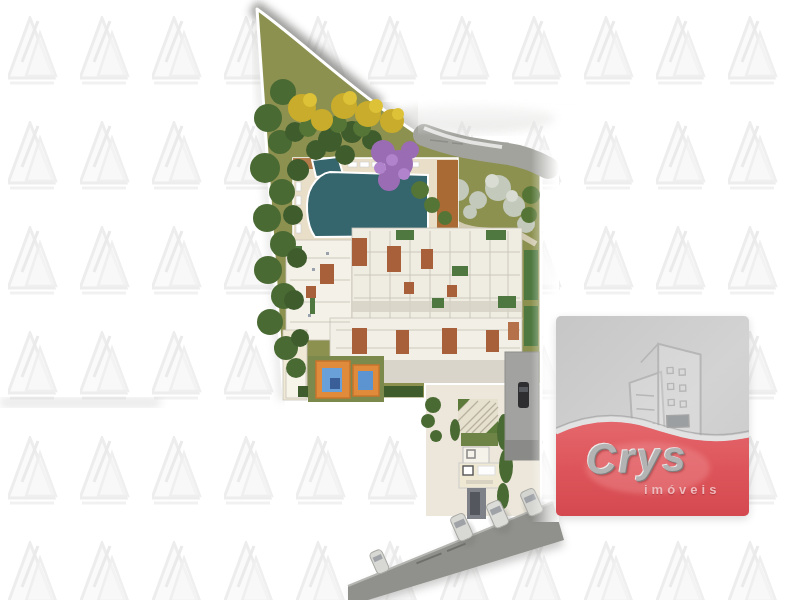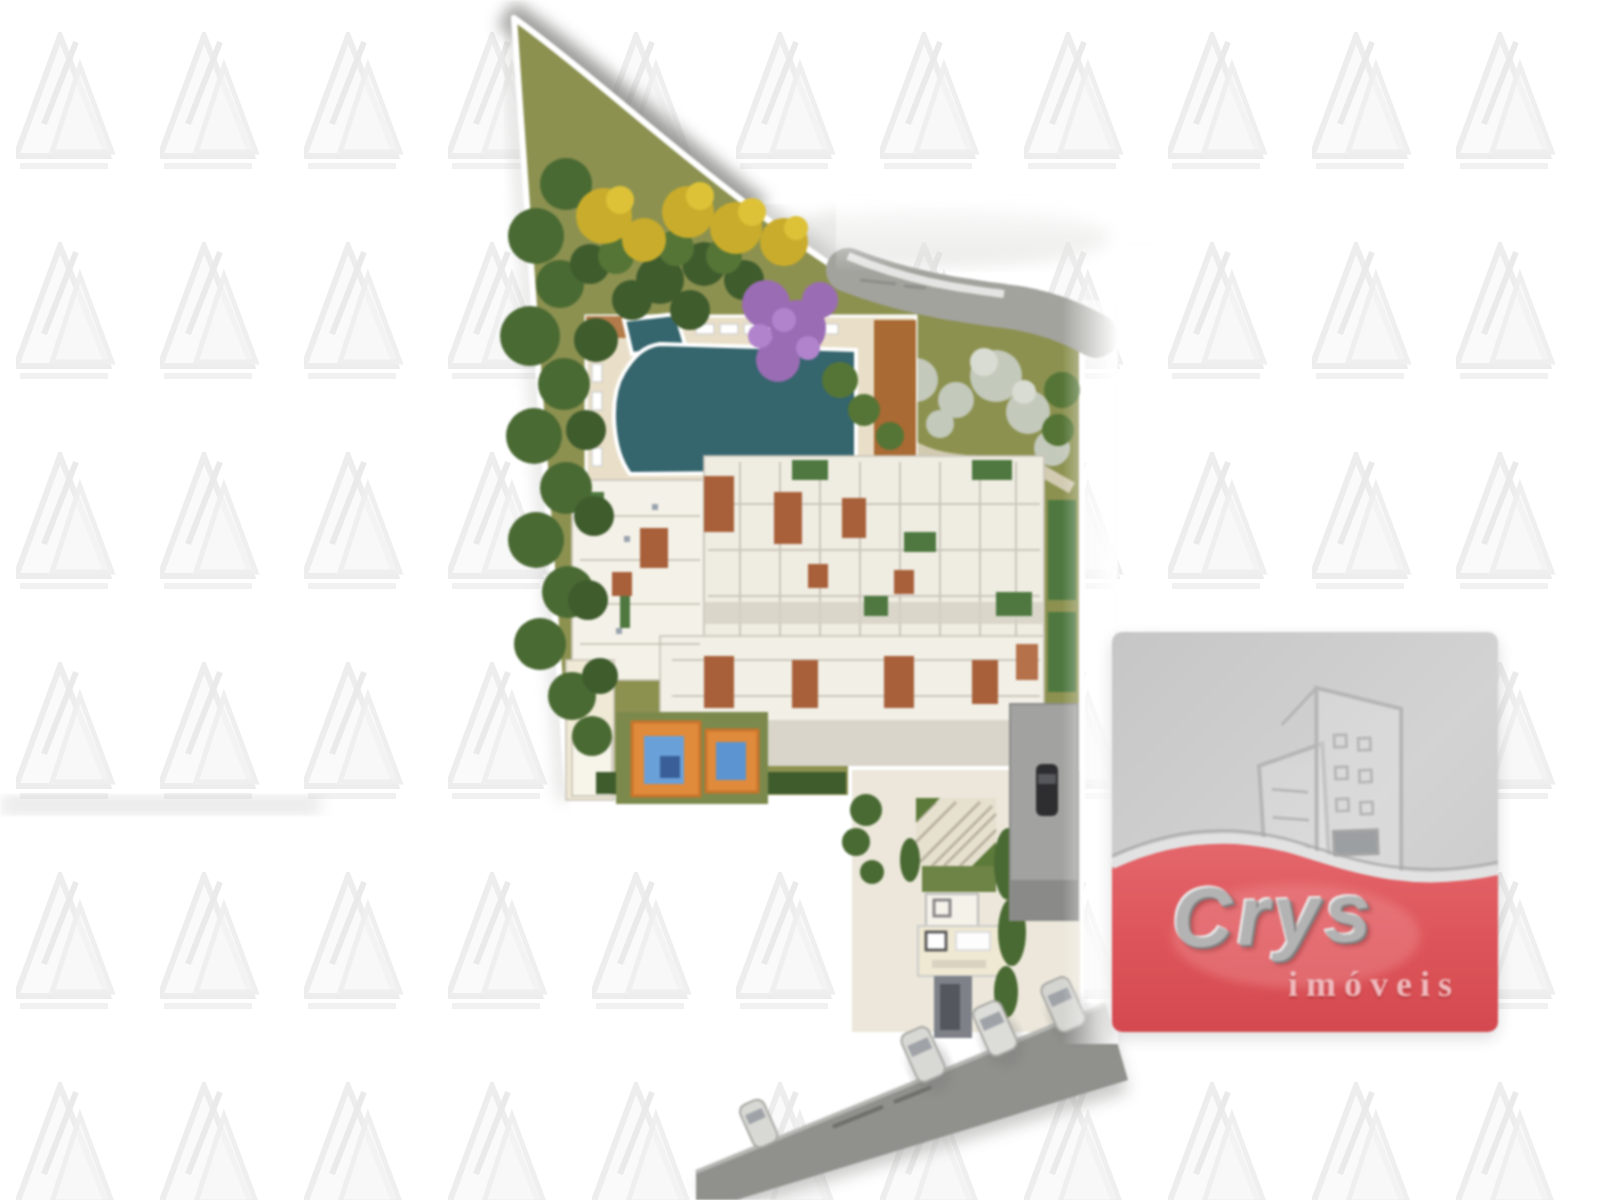--- a/index.html
+++ b/index.html
@@ -30,22 +30,22 @@
     box-shadow:0 3px 8px rgba(0,0,0,.14);
   }
   #logo .brand{
     position:absolute;left:30px;top:118px;
     font-style:italic;font-weight:bold;font-size:42px;letter-spacing:2px;
     color:#b3b3b3;transform:rotate(-2deg);
     text-shadow:1px 1px 0 #808080, 2px 2px 2px rgba(90,20,20,.35), -1px -1px 0 #ebebeb;
   }
   #logo .tagline{
     position:absolute;left:88px;top:166px;
-    font-weight:bold;font-size:18px;letter-spacing:4px;
-    color:#efbabd;text-shadow:0 1px 1px rgba(140,30,30,.45);font-family:Liberation Serif, serif;
+    font-weight:bold;font-size:13px;letter-spacing:4px;
+    color:#efbabd;text-shadow:0 1px 1px rgba(140,30,30,.45);
   }
 </style>
 </head>
 <body>
 
 <div id="canvas">
 
   <svg class="layer" width="800" height="600" aria-hidden="true">
     <defs>
       <pattern id="wmp" x="8" y="16" width="72" height="105" patternUnits="userSpaceOnUse">

